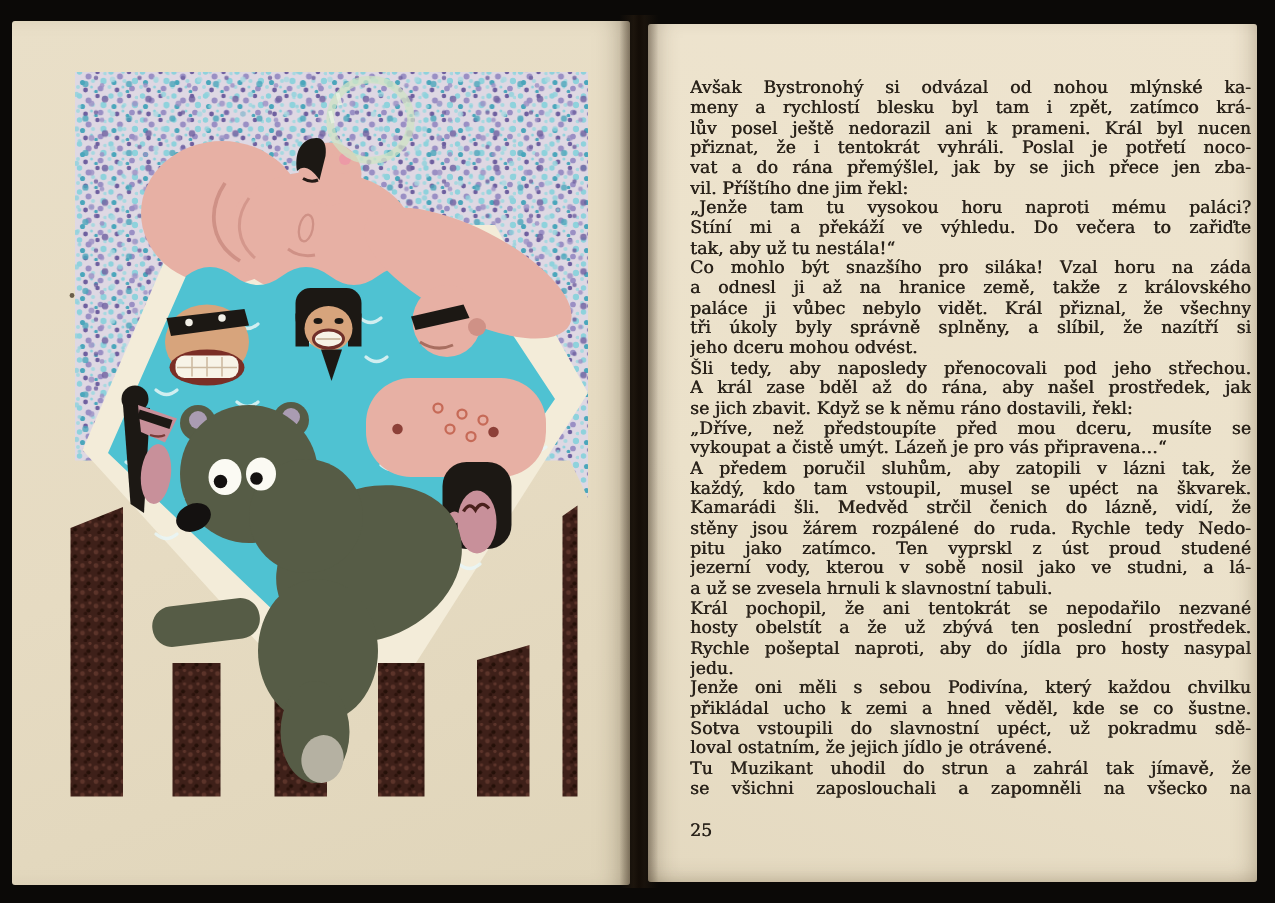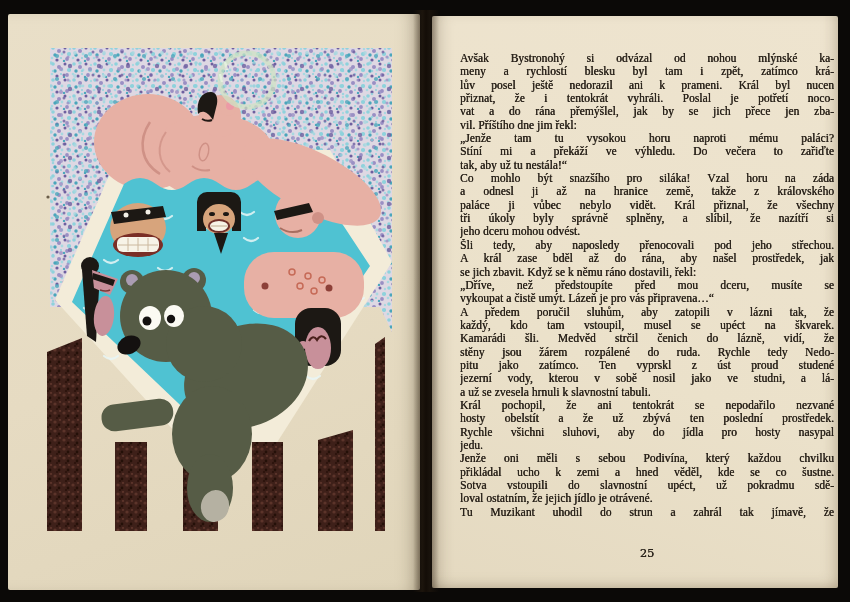--- a/index.html
+++ b/index.html
@@ -18,23 +18,23 @@
   .page-left{left:8px;top:14px;width:412px;height:576px;
      background:linear-gradient(160deg,#e9dfc8 0%,var(--paper-left) 55%,#e0d5ba 100%);
      box-shadow:inset -16px 0 20px -14px rgba(60,45,25,.55);}
   .page-right{left:432px;top:16px;width:406px;height:572px;
      background:linear-gradient(200deg,#eee4cf 0%,var(--paper-right) 60%,#e4d9c0 100%);
      box-shadow:inset 14px 0 18px -12px rgba(60,45,25,.45), inset -12px -10px 16px -12px rgba(90,70,40,.4);}
   .gutter{position:absolute;left:413px;top:10px;width:26px;height:582px;pointer-events:none;
      background:linear-gradient(90deg,rgba(40,28,15,0) 0%,rgba(45,32,18,.5) 36%,rgba(22,14,7,.78) 50%,rgba(45,32,18,.4) 64%,rgba(40,28,15,0) 100%);}
   .textblock{position:absolute;left:28px;top:36px;width:374px;color:var(--text-ink);
      font-size:11.5px;line-height:13.35px;letter-spacing:.05px;}
-  .line{text-align:left;height:13.35px;overflow:hidden;text-shadow:.35px 0 0 currentColor;font-family:Liberation Serif, serif;}
+  .line{text-align:left;height:13.35px;overflow:hidden;text-shadow:.35px 0 0 currentColor;}
   .line.j{text-align:justify;text-align-last:justify;}
-  .pagenum{margin-top:16px;text-align:center;text-shadow:.35px 0 0 currentColor;}
+  .pagenum{margin-top:16px;text-align:left;text-shadow:.35px 0 0 currentColor;}
   svg{display:block;}
   .wv{stroke:var(--wave-white);stroke-width:2.2;fill:none;stroke-linecap:round;opacity:.85;}
 </style>
 </head>
 <body>
 
 <div class="scan">
 
   <div class="page page-left">
     <svg width="412" height="576" viewBox="0 0 412 576" role="img" aria-label="Bear climbing out of a hexagonal pool where a large bather and friends soak, striped floor below">
@@ -235,27 +235,28 @@
         <div class="line">vykoupat a čistě umýt. Lázeň je pro vás připravena…“</div>
         <div class="line j">A předem poručil sluhům, aby zatopili v lázni tak, že</div>
         <div class="line j">každý, kdo tam vstoupil, musel se upéct na škvarek.</div>
         <div class="line j">Kamarádi šli. Medvěd strčil čenich do lázně, vidí, že</div>
         <div class="line j">stěny jsou žárem rozpálené do ruda. Rychle tedy Nedo-</div>
         <div class="line j">pitu jako zatímco. Ten vyprskl z úst proud studené</div>
         <div class="line j">jezerní vody, kterou v sobě nosil jako ve studni, a lá-</div>
         <div class="line">a už se zvesela hrnuli k slavnostní tabuli.</div>
         <div class="line j">Král pochopil, že ani tentokrát se nepodařilo nezvané</div>
         <div class="line j">hosty obelstít a že už zbývá ten poslední prostředek.</div>
-        <div class="line j">Rychle všichni sluhovi, aby do jídla pro hosty nasypal</div>
+        <div class="line j">Rychle pošeptal naproti, aby do jídla pro hosty nasypal</div>
         <div class="line">jedu.</div>
         <div class="line j">Jenže oni měli s sebou Podivína, který každou chvilku</div>
         <div class="line j">přikládal ucho k zemi a hned věděl, kde se co šustne.</div>
         <div class="line j">Sotva vstoupili do slavnostní upéct, už pokradmu sdě-</div>
         <div class="line">loval ostatním, že jejich jídlo je otrávené.</div>
         <div class="line j">Tu Muzikant uhodil do strun a zahrál tak jímavě, že</div>
+        <div class="line j">se všichni zaposlouchali a zapomněli na všecko na</div>
       </div>
     <div class="textblock" style="top:auto;bottom:28px;">
       <div class="pagenum">25</div>
     </div>
   </div>
 
   <div class="gutter"></div>
 </div>
 
 </body></html>

